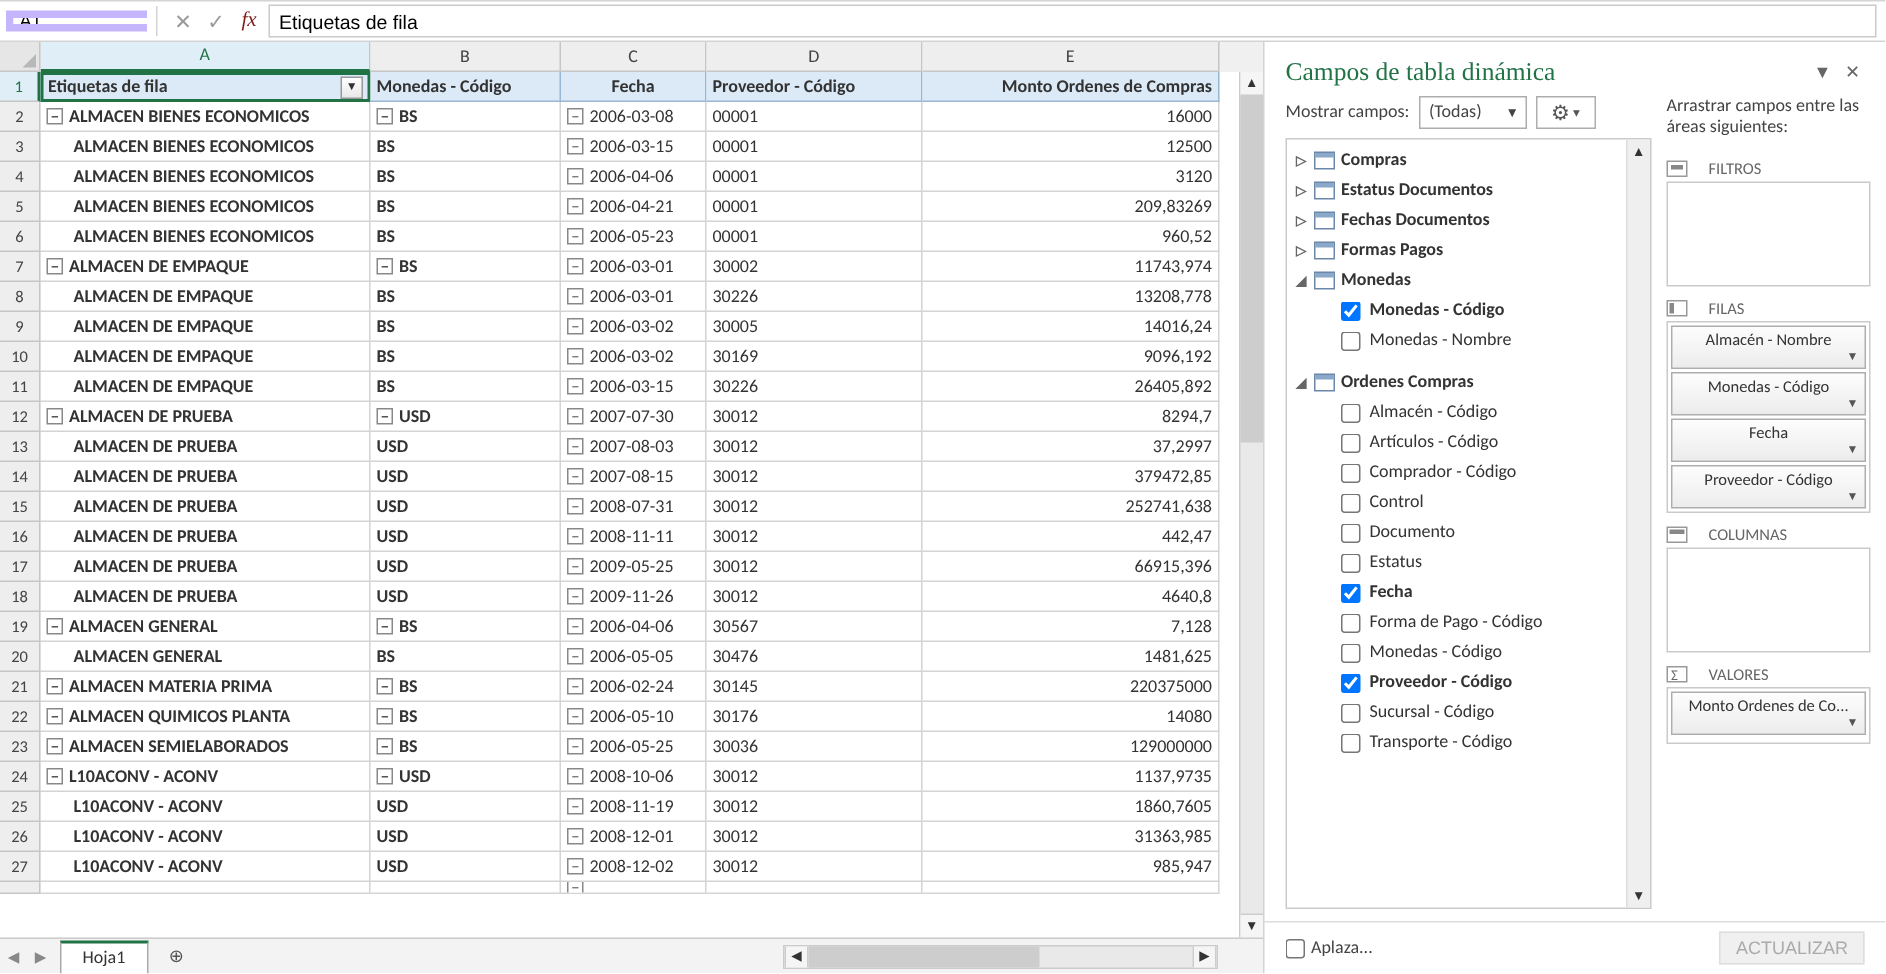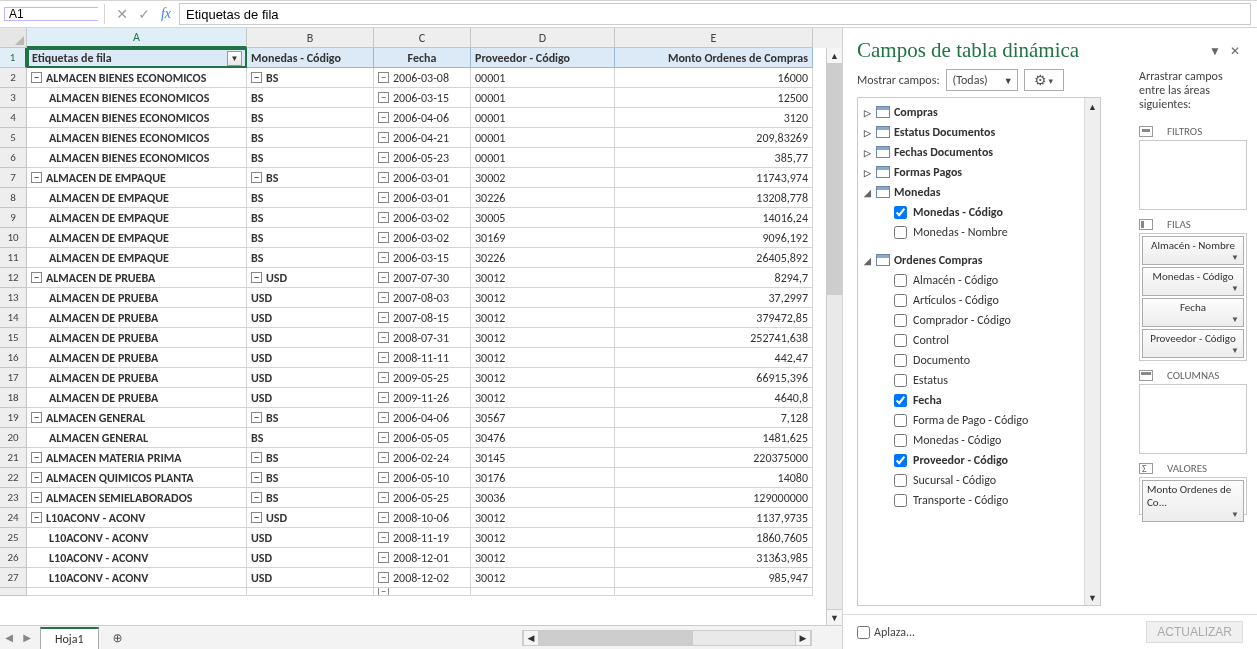--- a/index.html
+++ b/index.html
@@ -21,21 +21,21 @@
     display: flex;
     align-items: center;
     border-top: 1px solid #d4d4d4;
     border-bottom: 1px solid #d4d4d4;
     background: #fff;
     font-size: 13px;
   }
   .name-box {
     width: 94px;
     height: 14px;
-    border: 1px solid #c4b5fd;
+    border: 5px solid #c4b5fd;
     margin-left: 4px;
     display: flex;
     gap: 12px;
   }
   .name-box-input {
     flex: 1;
     border: none;
     padding: 0 4px;
     font-size: 12px;
     outline: none;
@@ -44,21 +44,21 @@
     width: 16px;
     display: flex;
     align-items: center;
     justify-content: center;
     border-left: 1px solid #eee;
     color: #666;
     font-size: 9px;
   }
   .formula-sep { width: 1px; height: 20px; background: #d4d4d4; margin: 0 6px; }
   .fb-btn { width: 22px; height: 22px; display: flex; align-items: center; justify-content: center; color: #9a9a9a; font-size: 14px; }
-  .fb-btn.fx { color: #3b82f6; font-style: italic; font-family: "Times New Roman", serif; font-size: 14px; }
+  .fb-btn.fx { color: #7f1d1d; font-style: italic; font-family: "Times New Roman", serif; font-size: 14px; }
   .formula-input {
     flex: 1;
     border: 1px solid #cacaca;
     height: 22px;
     margin: 0 6px 0 2px;
     padding: 0 6px;
     font-size: 13px;
     outline: none;
   }
   
@@ -138,25 +138,25 @@
   .vscroll { position: absolute; right: 0; top: 0; bottom: 0; width: 16px; background: #e9e9e9; border-left: 1px solid #ccc; }
   .vscroll .up, .vscroll .down { height: 16px; display: flex; align-items: center; justify-content: center; font-size: 9px; background: #f5f5f5; border-bottom: 1px solid #ccc; }
   .vscroll .down { border-top: 1px solid #ccc; border-bottom: none; position: absolute; bottom: 0; left: 0; right: 0; }
   .vscroll .thumb { position: absolute; top: 16px; height: 40%; left: 0; right: 0; background: #cdcdcd; }
   
   .tp-header {
     padding: 10px 14px 6px;
     display: flex; align-items: center;
     color: #217346;
   }
-  .tp-title { font-size: 21px; font-family: "Segoe UI Light", "Segoe UI"; flex: 1; }
+  .tp-title { font-size: 17px; font-family: "Segoe UI Light", "Segoe UI"; flex: 1; }
   .tp-close, .tp-arrow { width: 16px; height: 16px; display: flex; align-items: center; justify-content: center; color: #666; font-size: 12px; margin-left: 4px; }
   .tp-body { flex: 1; display: flex; min-height: 0; padding: 0 10px 8px 14px; gap: 10px; }
   .tp-left { width: 244px; display: flex; flex-direction: column; min-height: 0; }
-  .tp-right { flex: 1; display: flex; flex-direction: column; min-height: 0; margin-left: 28px; }
+  .tp-right { flex: 1; display: flex; flex-direction: column; min-height: 0; }
   .tp-showrow { display: flex; align-items: center; gap: 6px; font-size: 12px; color: #444; margin-bottom: 6px; }
   .todas-select {
     border: 1px solid #adadad; height: 22px; display: flex; align-items: center; padding: 0 4px 0 6px; min-width: 72px; font-size: 12px;
   }
   .todas-select span:last-child { margin-left: auto; font-size: 9px; }
   .gear-btn {
     border: 1px solid #adadad; height: 22px; width: 40px; display: flex; align-items: center; justify-content: center; gap: 2px;
     font-size: 14px; color: #555;
   }
   .field-list {
@@ -300,21 +300,21 @@
             <span>ALMACEN BIENES ECONOMICOS</span>
           </div>
     <div class="cell cB bold">
             <span>BS</span>
           </div>
     <div class="cell cC">
             <span class="expand-btn">−</span>
             <span>2006-05-23</span>
           </div>
     <div class="cell cD">00001</div>
-    <div class="cell cE right">385,77</div>
+    <div class="cell cE right">960,52</div>
   </div>
         <div class="grow">
           <div class="rowh">7</div>
     <div class="cell cA bold ">
             <span class="expand-btn">−</span>
             <span>ALMACEN DE EMPAQUE</span>
           </div>
     <div class="cell cB bold">
             <span class="expand-btn">−</span>
             <span>BS</span>

